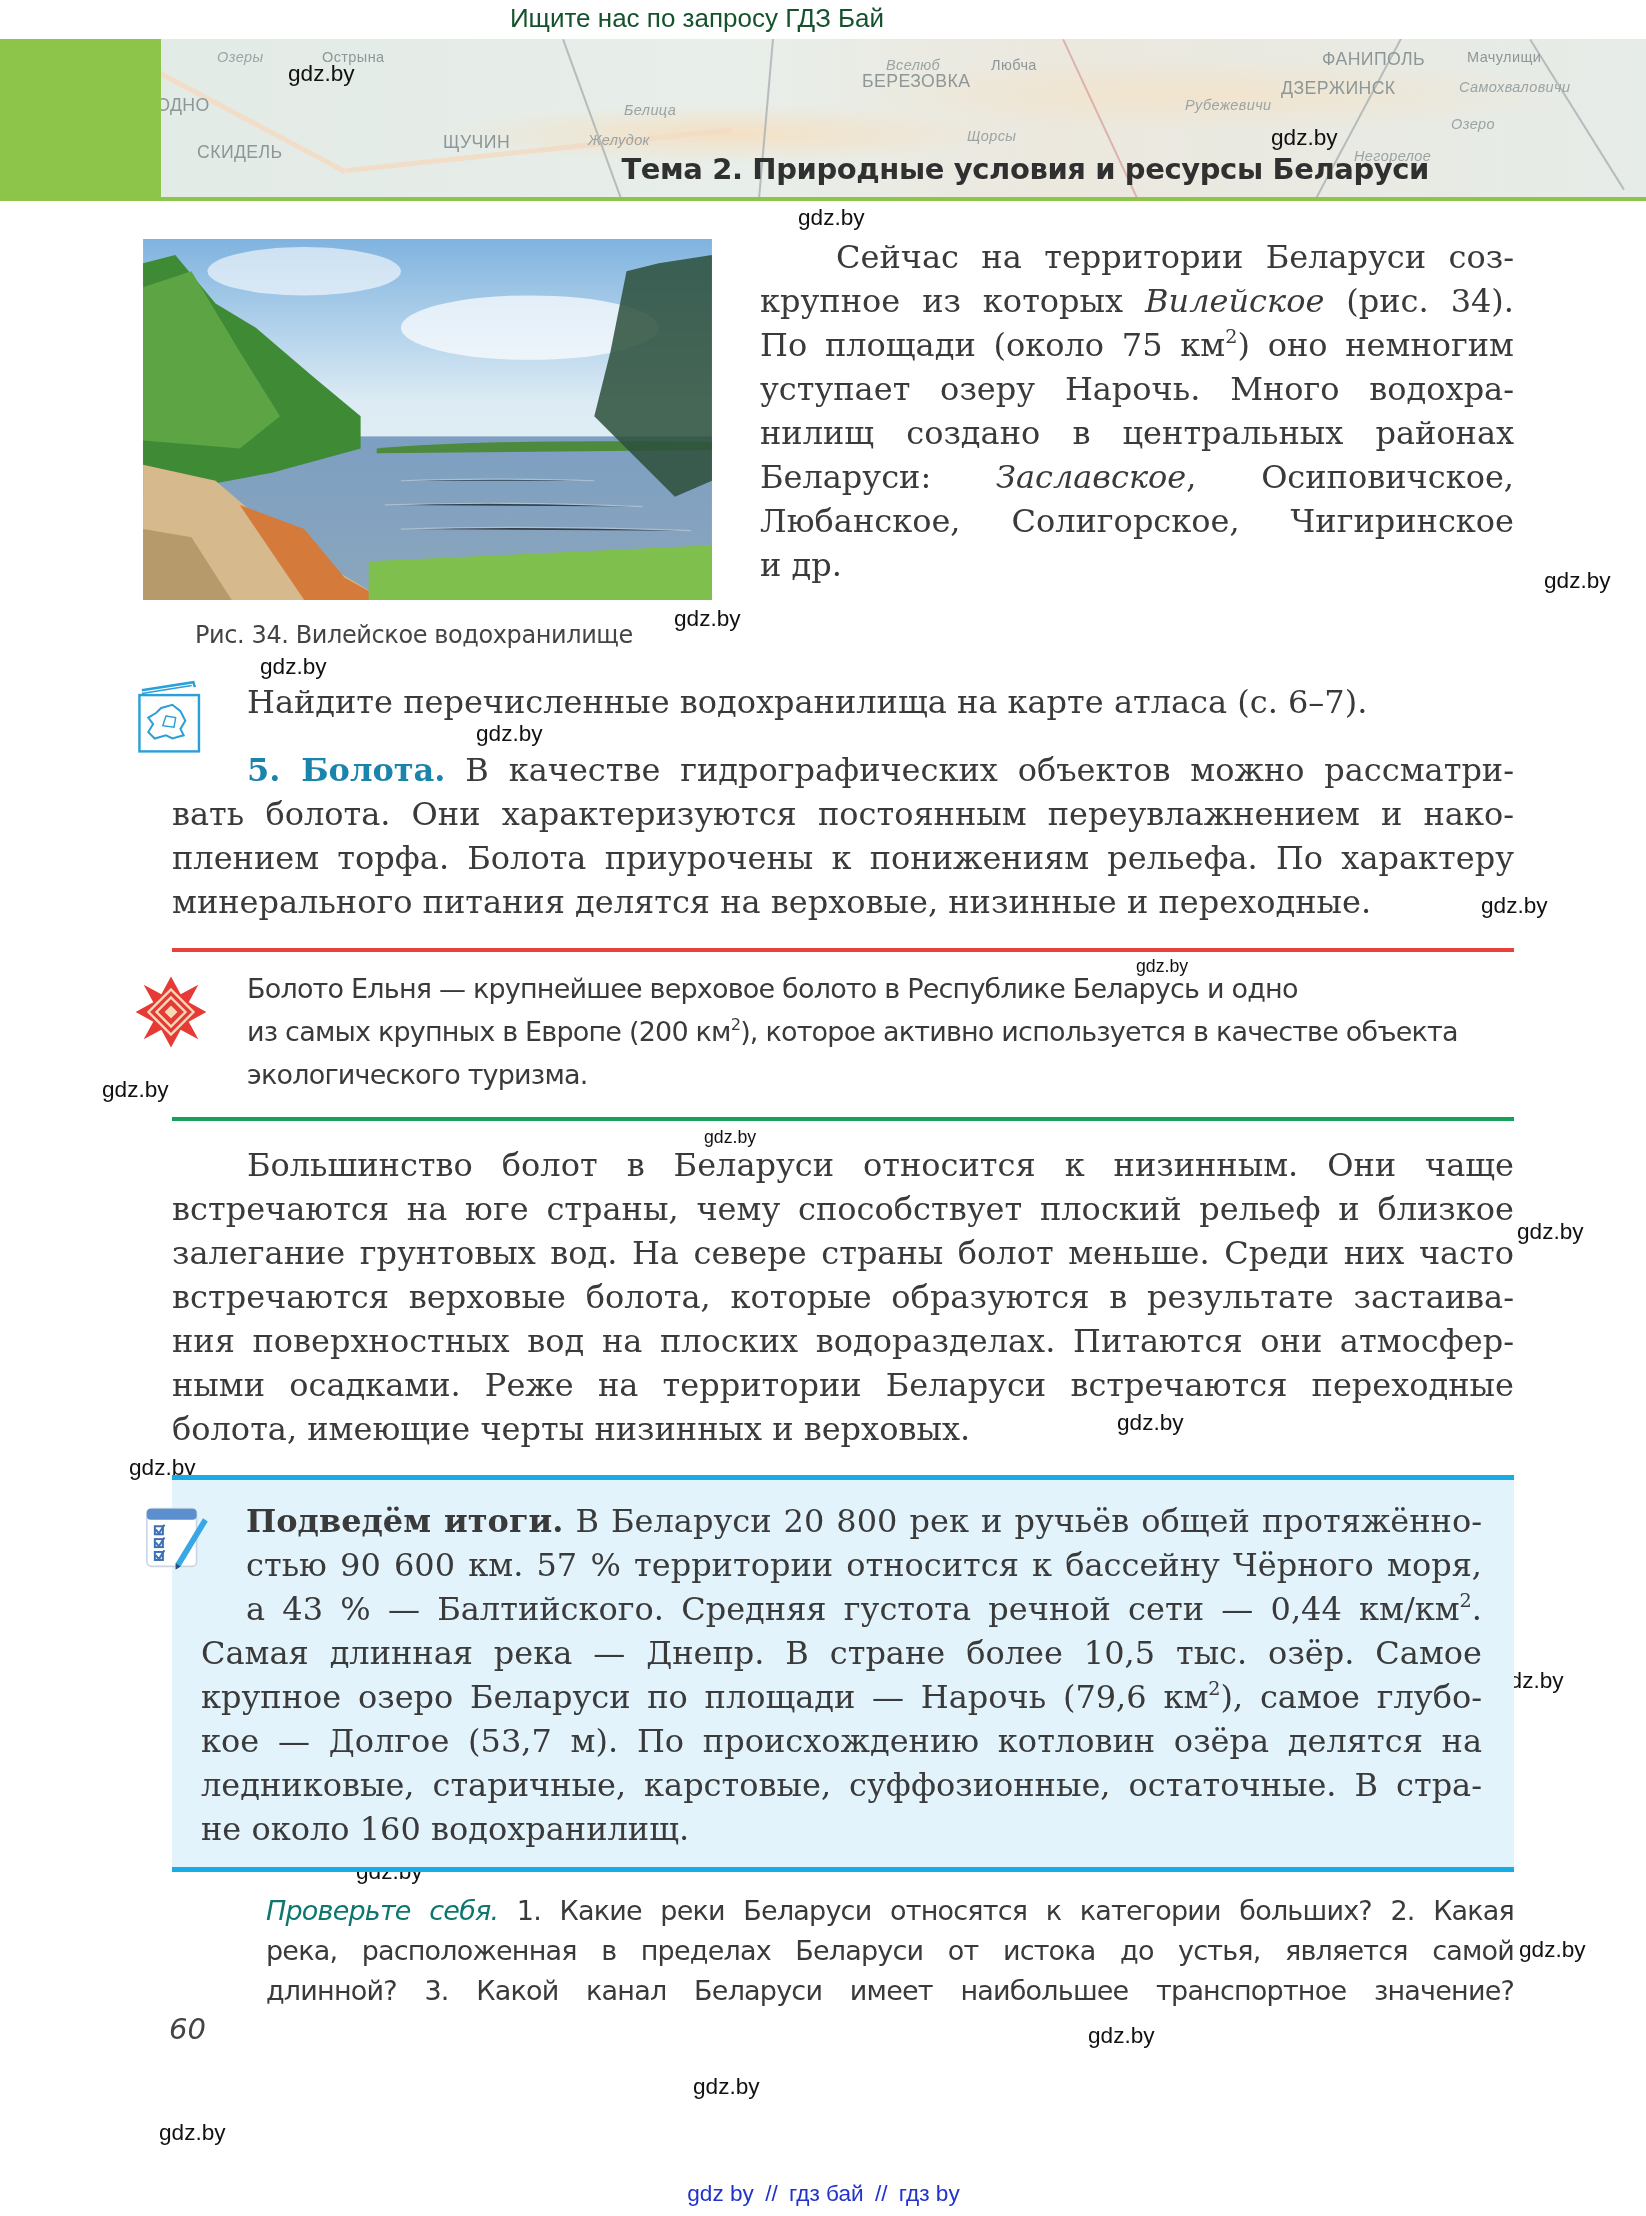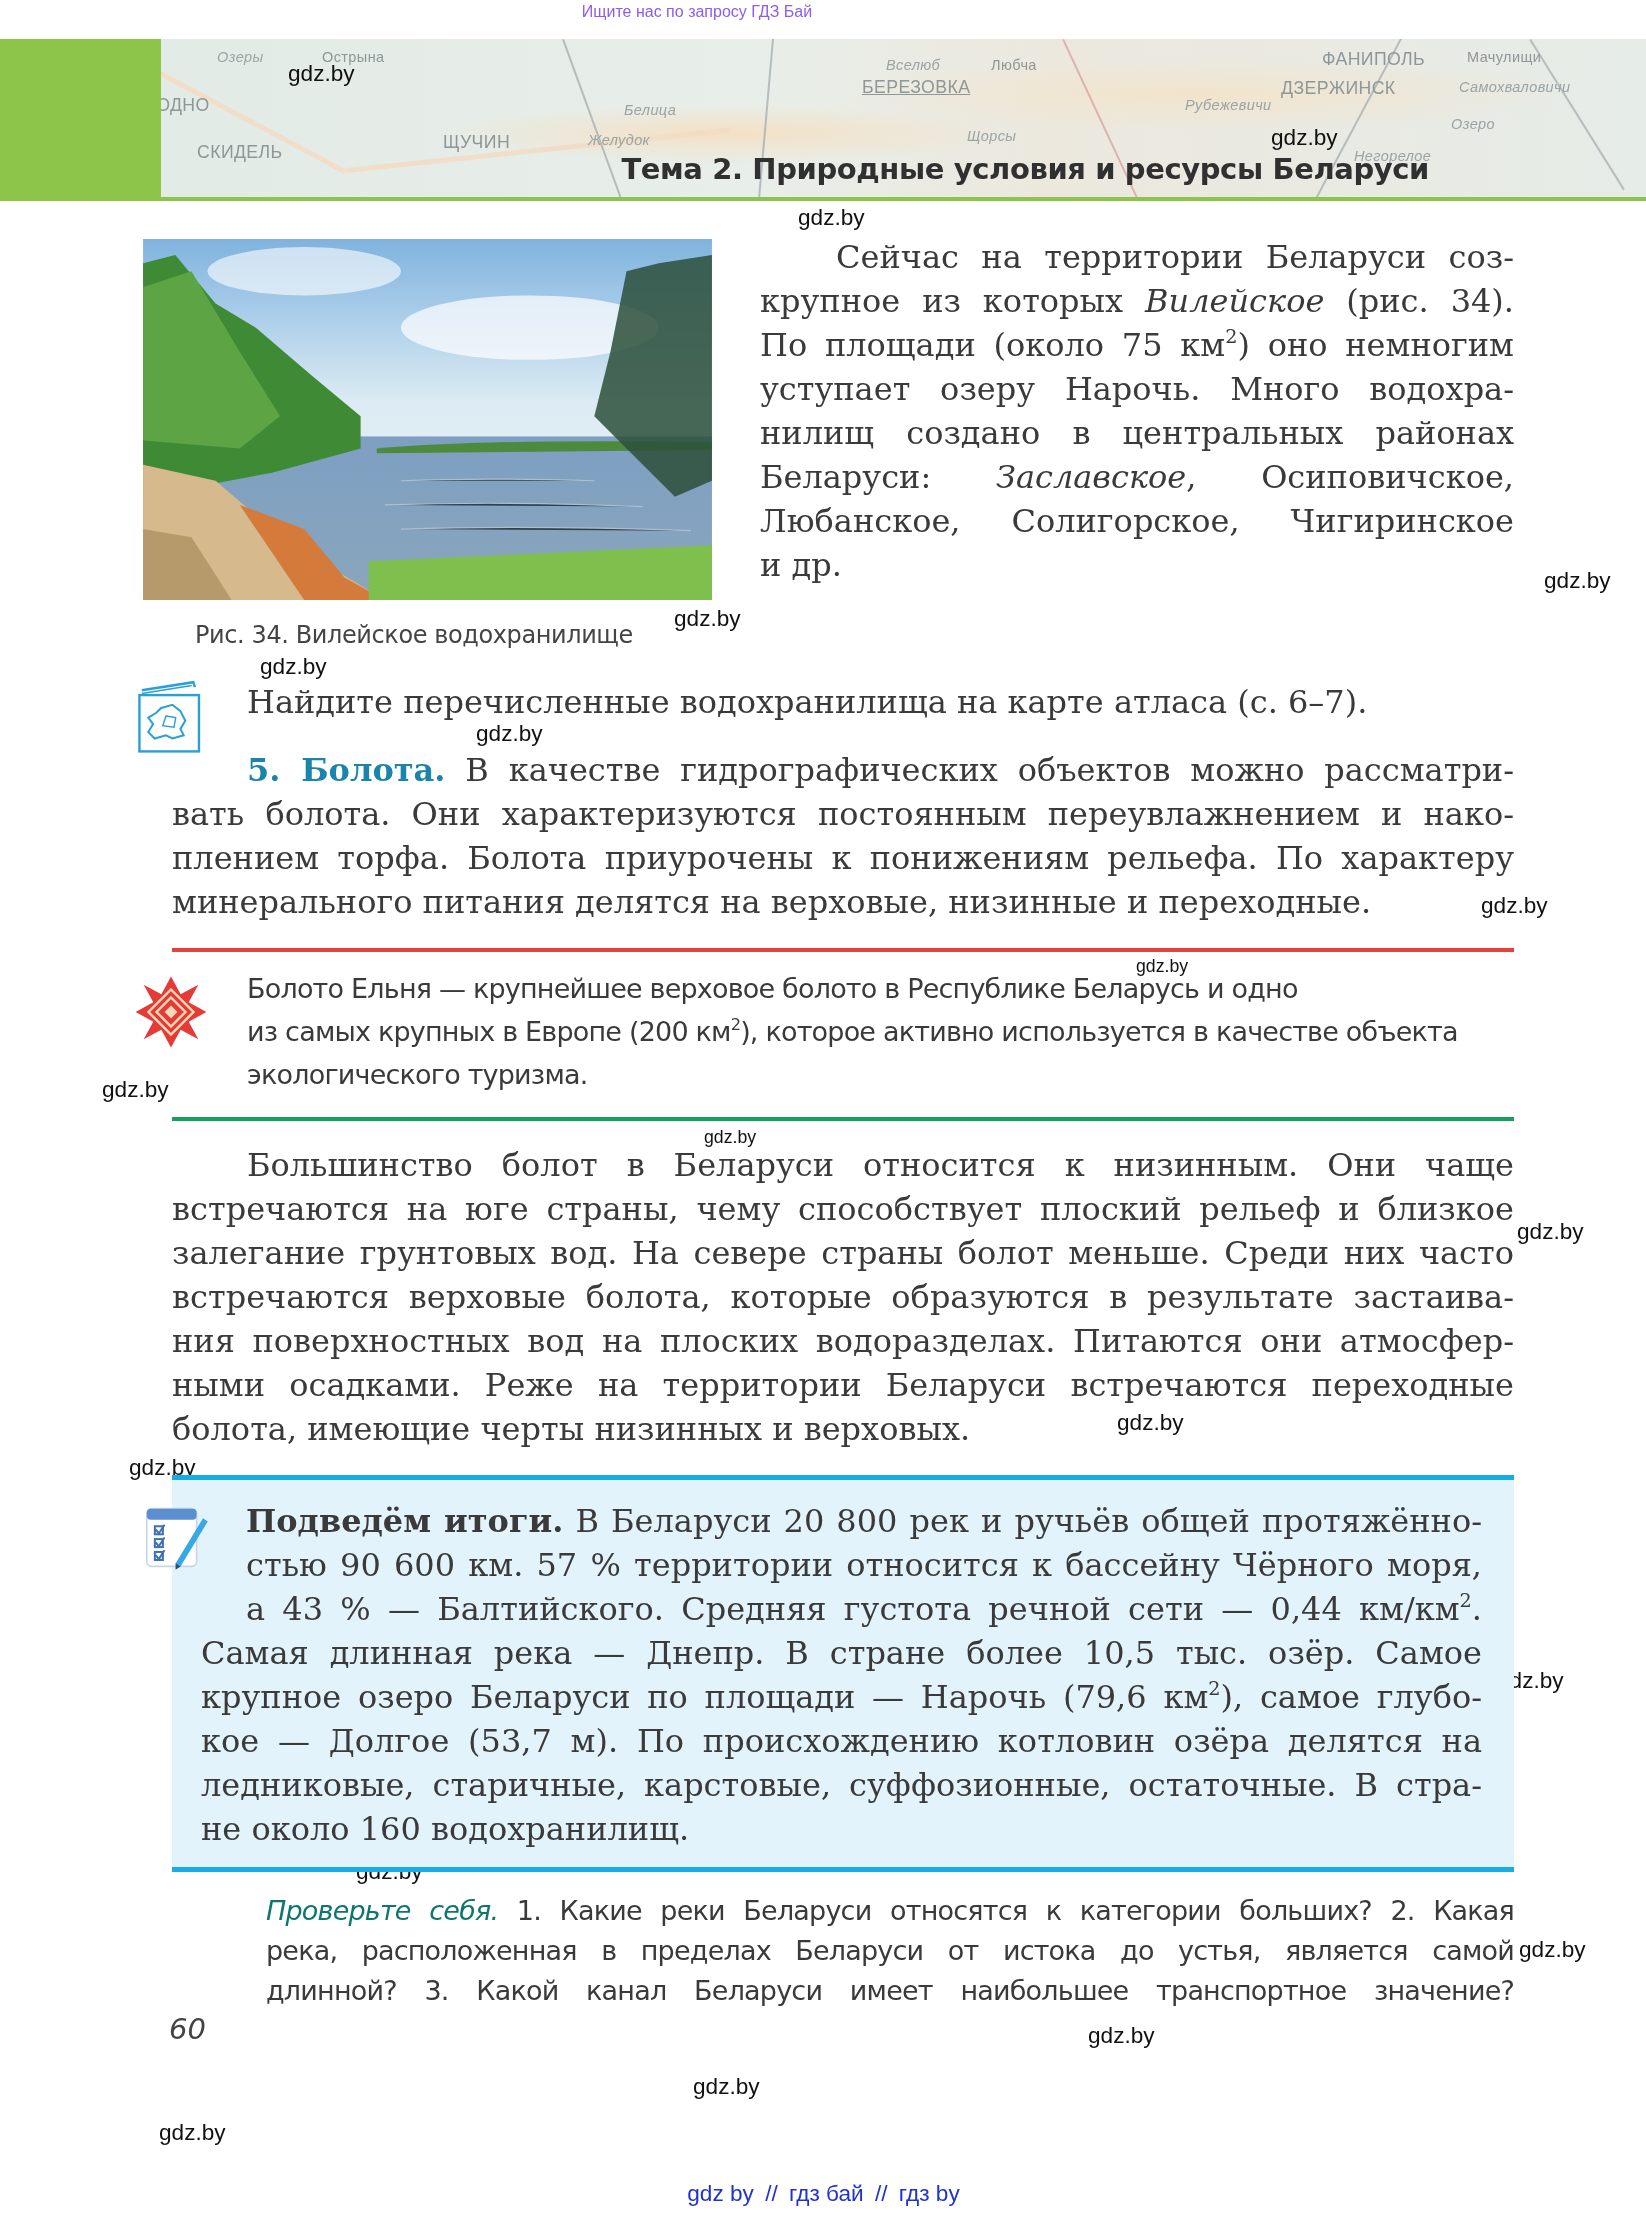--- a/index.html
+++ b/index.html
@@ -1,18 +1,18 @@
 <!DOCTYPE html>
 <html style="font-size:13px"><head>
 <meta charset="utf-8">
 <style>
   html, body { margin:0; padding:0; background:#ffffff; }
   body { width:1647px; height:2216px; position:relative; overflow:hidden; font-family:"DejaVu Serif", serif; color:#3a3a3a; }
   .abs { position:absolute; }
-  .banner { top:3.2px; left:0; width:1394px; text-align:center; font-family:"Liberation Sans", sans-serif; font-size:16px; color:#8b5cf6; }
+  .banner { top:3.2px; left:0; width:1394px; text-align:center; font-family:"Liberation Sans", sans-serif; font-size:26px; color:#14532d; }
   .header { top:39px; left:0; width:1562px; height:158px; }
   .header-green { left:0; top:0; width:161px; height:158px; background:#8dc44a; }
   .header-map { left:161px; top:0; width:1485px; height:158px; overflow:hidden;
     background:
       radial-gradient(ellipse at 38% 60%, rgba(246,222,190,0.85) 0%, rgba(246,222,190,0) 22%),
       radial-gradient(ellipse at 70% 35%, rgba(244,226,196,0.7) 0%, rgba(244,226,196,0) 25%),
       linear-gradient(90deg,#e3ebe6 0%,#e8eee9 40%,#ece8de 60%,#e6ece8 100%); }
   .header-line { left:0; top:158px; width:1647px; height:4px; background:#8dc44a; }
   .map-label { position:absolute; font-family:"Liberation Sans", sans-serif; color:#8e9798; font-size:17.7px; letter-spacing:0.4px; }
   .map-label.it { font-style:italic; font-size:14.5px; color:#9aa4a5; }
@@ -69,21 +69,21 @@
     <div class="map-line" style="left:903px;top:0;width:177px;transform:rotate(65deg);background:#d9a4a2;"></div>
     <div class="map-line" style="left:1241px;top:0;width:193px;transform:rotate(118deg);"></div>
     <div class="map-line" style="left:1370px;top:0;width:177px;transform:rotate(58deg);"></div>
     <span class="map-label it" style="left:56px;top:9.7px;">Озеры</span>
     <span class="map-label" style="left:161px;top:9.7px;font-size:14.5px;">Острына</span>
     <span class="map-label" style="left:-4.8px;top:56px;">ОДНО</span>
     <span class="map-label" style="left:36px;top:103px;">СКИДЕЛЬ</span>
     <span class="map-label" style="left:282px;top:93px;">ЩУЧИН</span>
     <span class="map-label it" style="left:427px;top:93px;">Желудок</span>
     <span class="map-label it" style="left:463px;top:63px;">Белица</span>
-    <span class="map-label" style="left:701px;top:38px;text-decoration:underline;">БЕРЕЗОВКА</span>
+    <span class="map-label" style="left:701px;top:32px;">БЕРЕЗОВКА</span>
     <span class="map-label it" style="left:725px;top:17.7px;">Вселюб</span>
     <span class="map-label" style="left:830px;top:17.7px;font-size:14.5px;">Любча</span>
     <span class="map-label it" style="left:806px;top:89px;">Щорсы</span>
     <span class="map-label" style="left:1161px;top:9.7px;">ФАНИПОЛЬ</span>
     <span class="map-label" style="left:1306px;top:9.7px;font-size:14.5px;">Мачулищи</span>
     <span class="map-label" style="left:1120px;top:39px;">ДЗЕРЖИНСК</span>
     <span class="map-label it" style="left:1024px;top:58px;">Рубежевичи</span>
     <span class="map-label it" style="left:1298px;top:40px;">Самохваловичи</span>
     <span class="map-label it" style="left:1193px;top:109px;">Негорелое</span>
     <span class="map-label it" style="left:1390px;top:113px;margin-top:48px;">Руденск</span>

